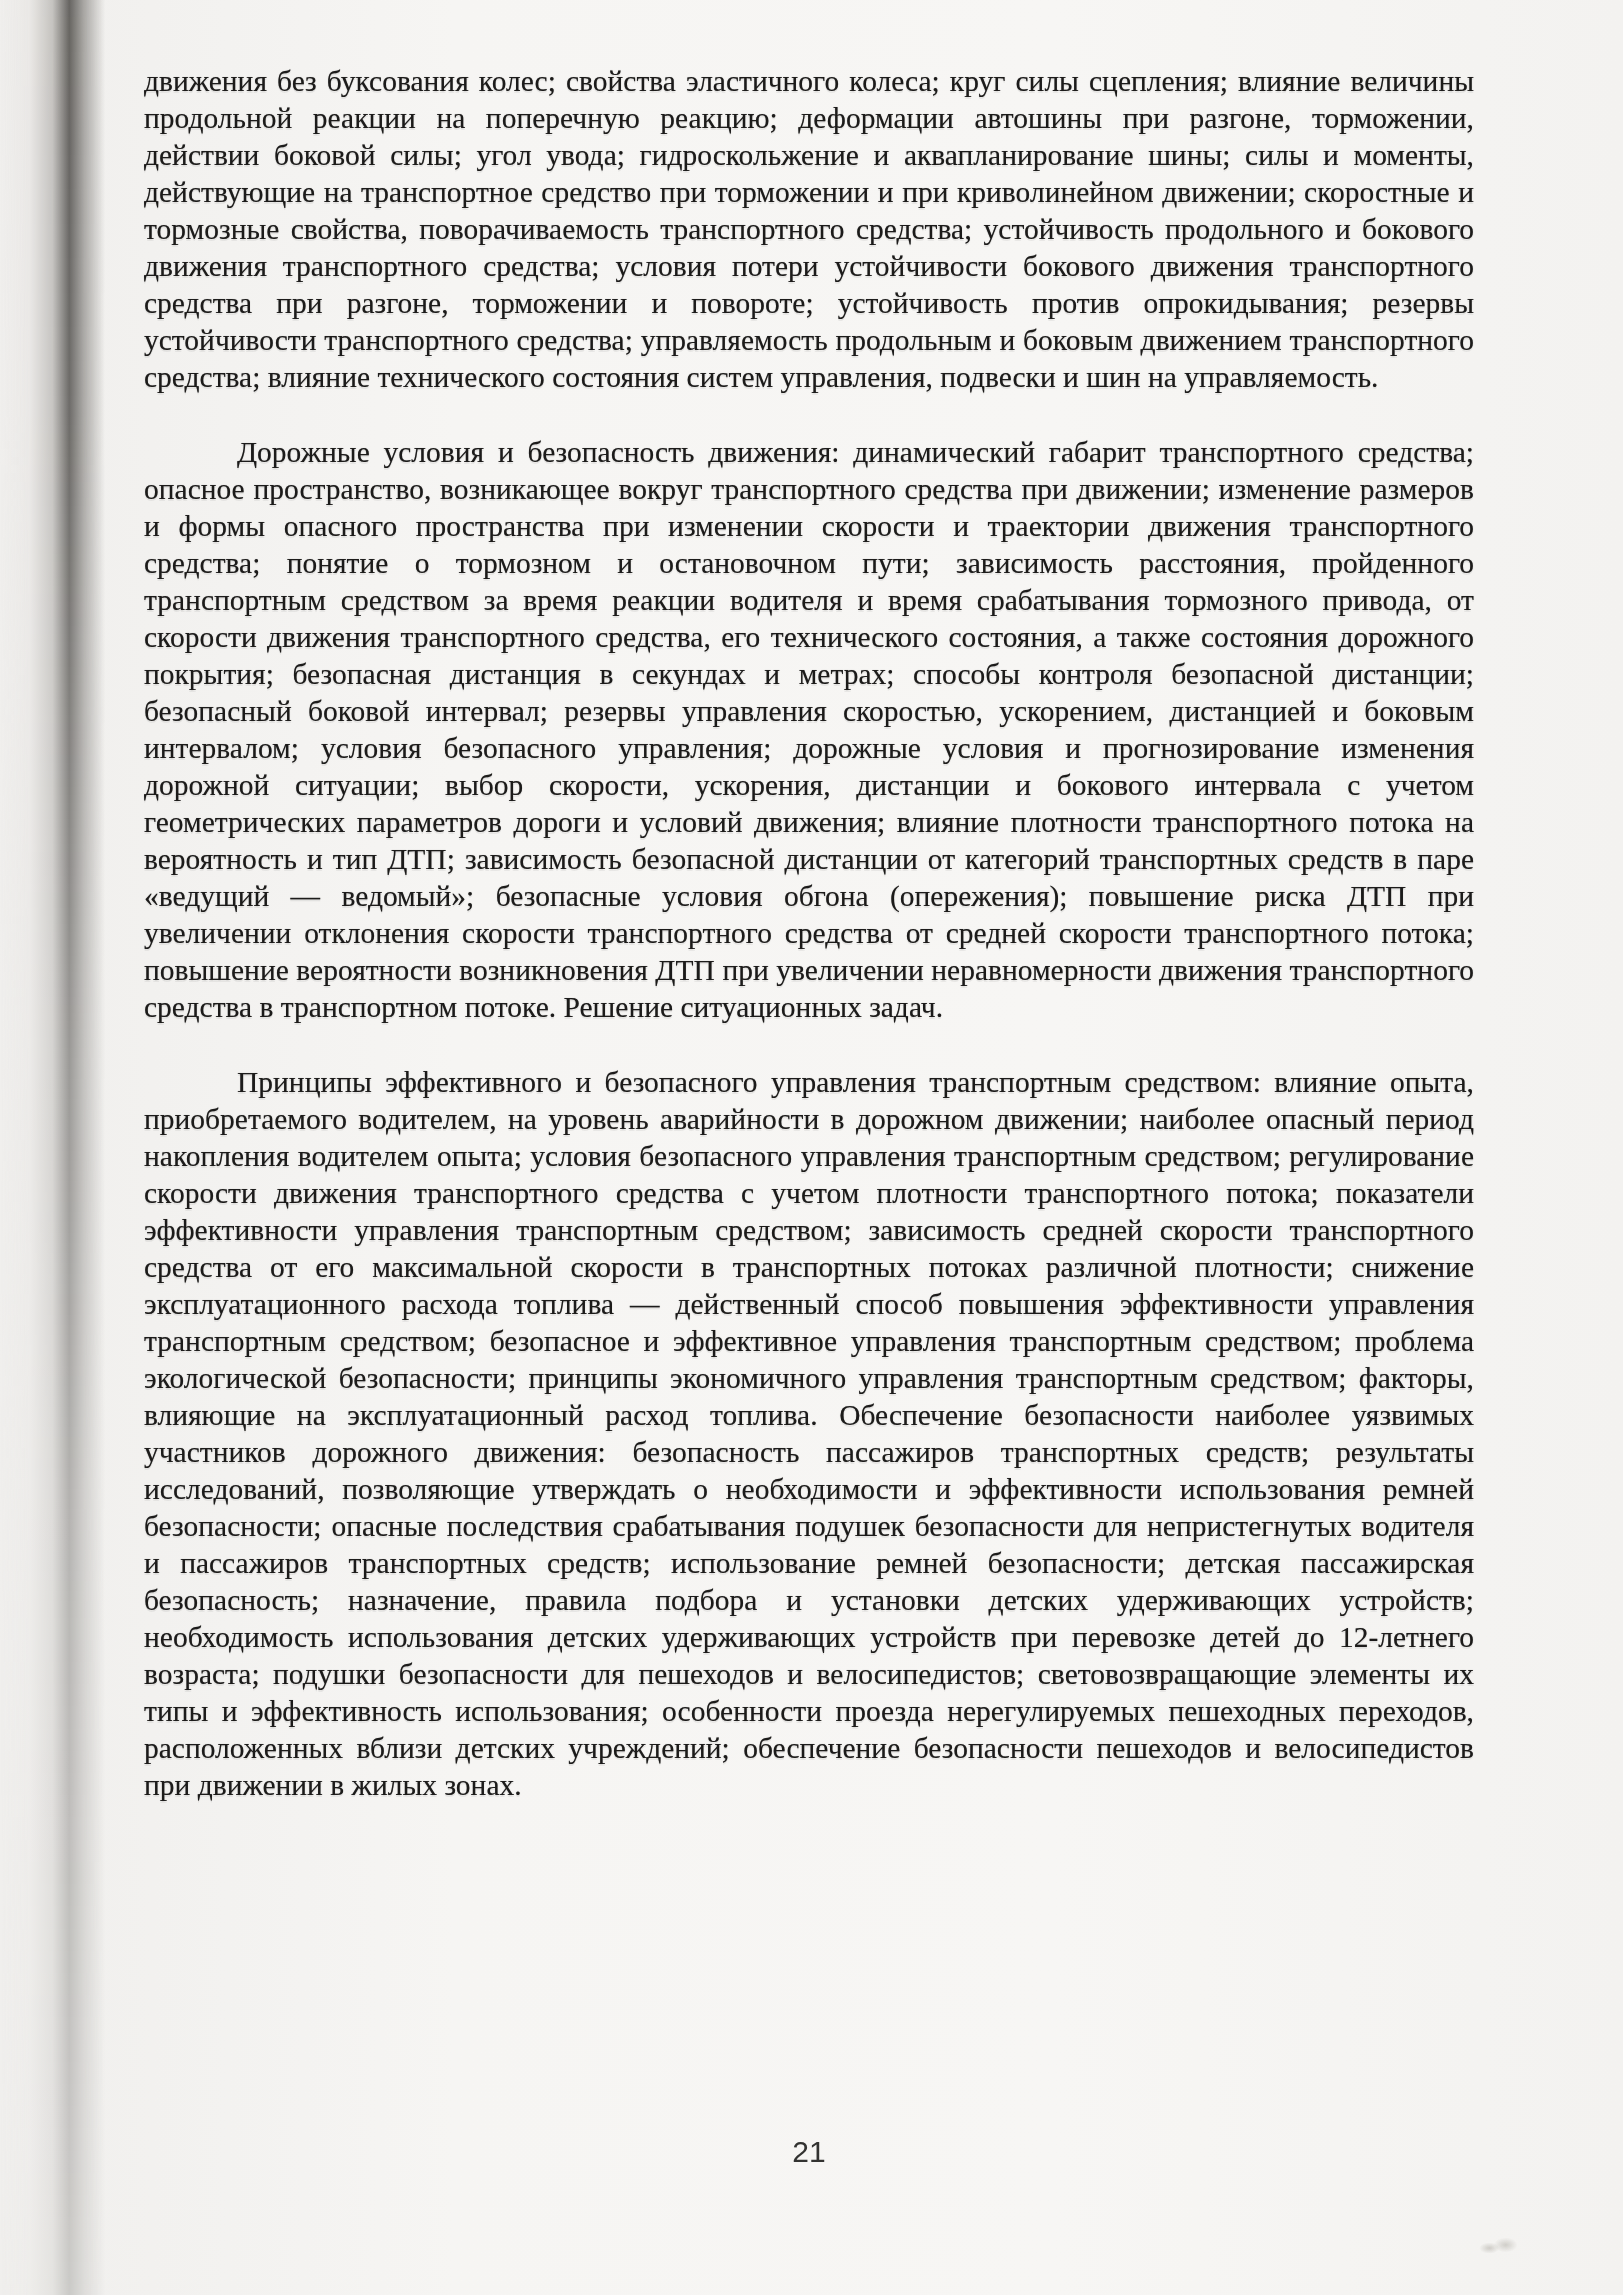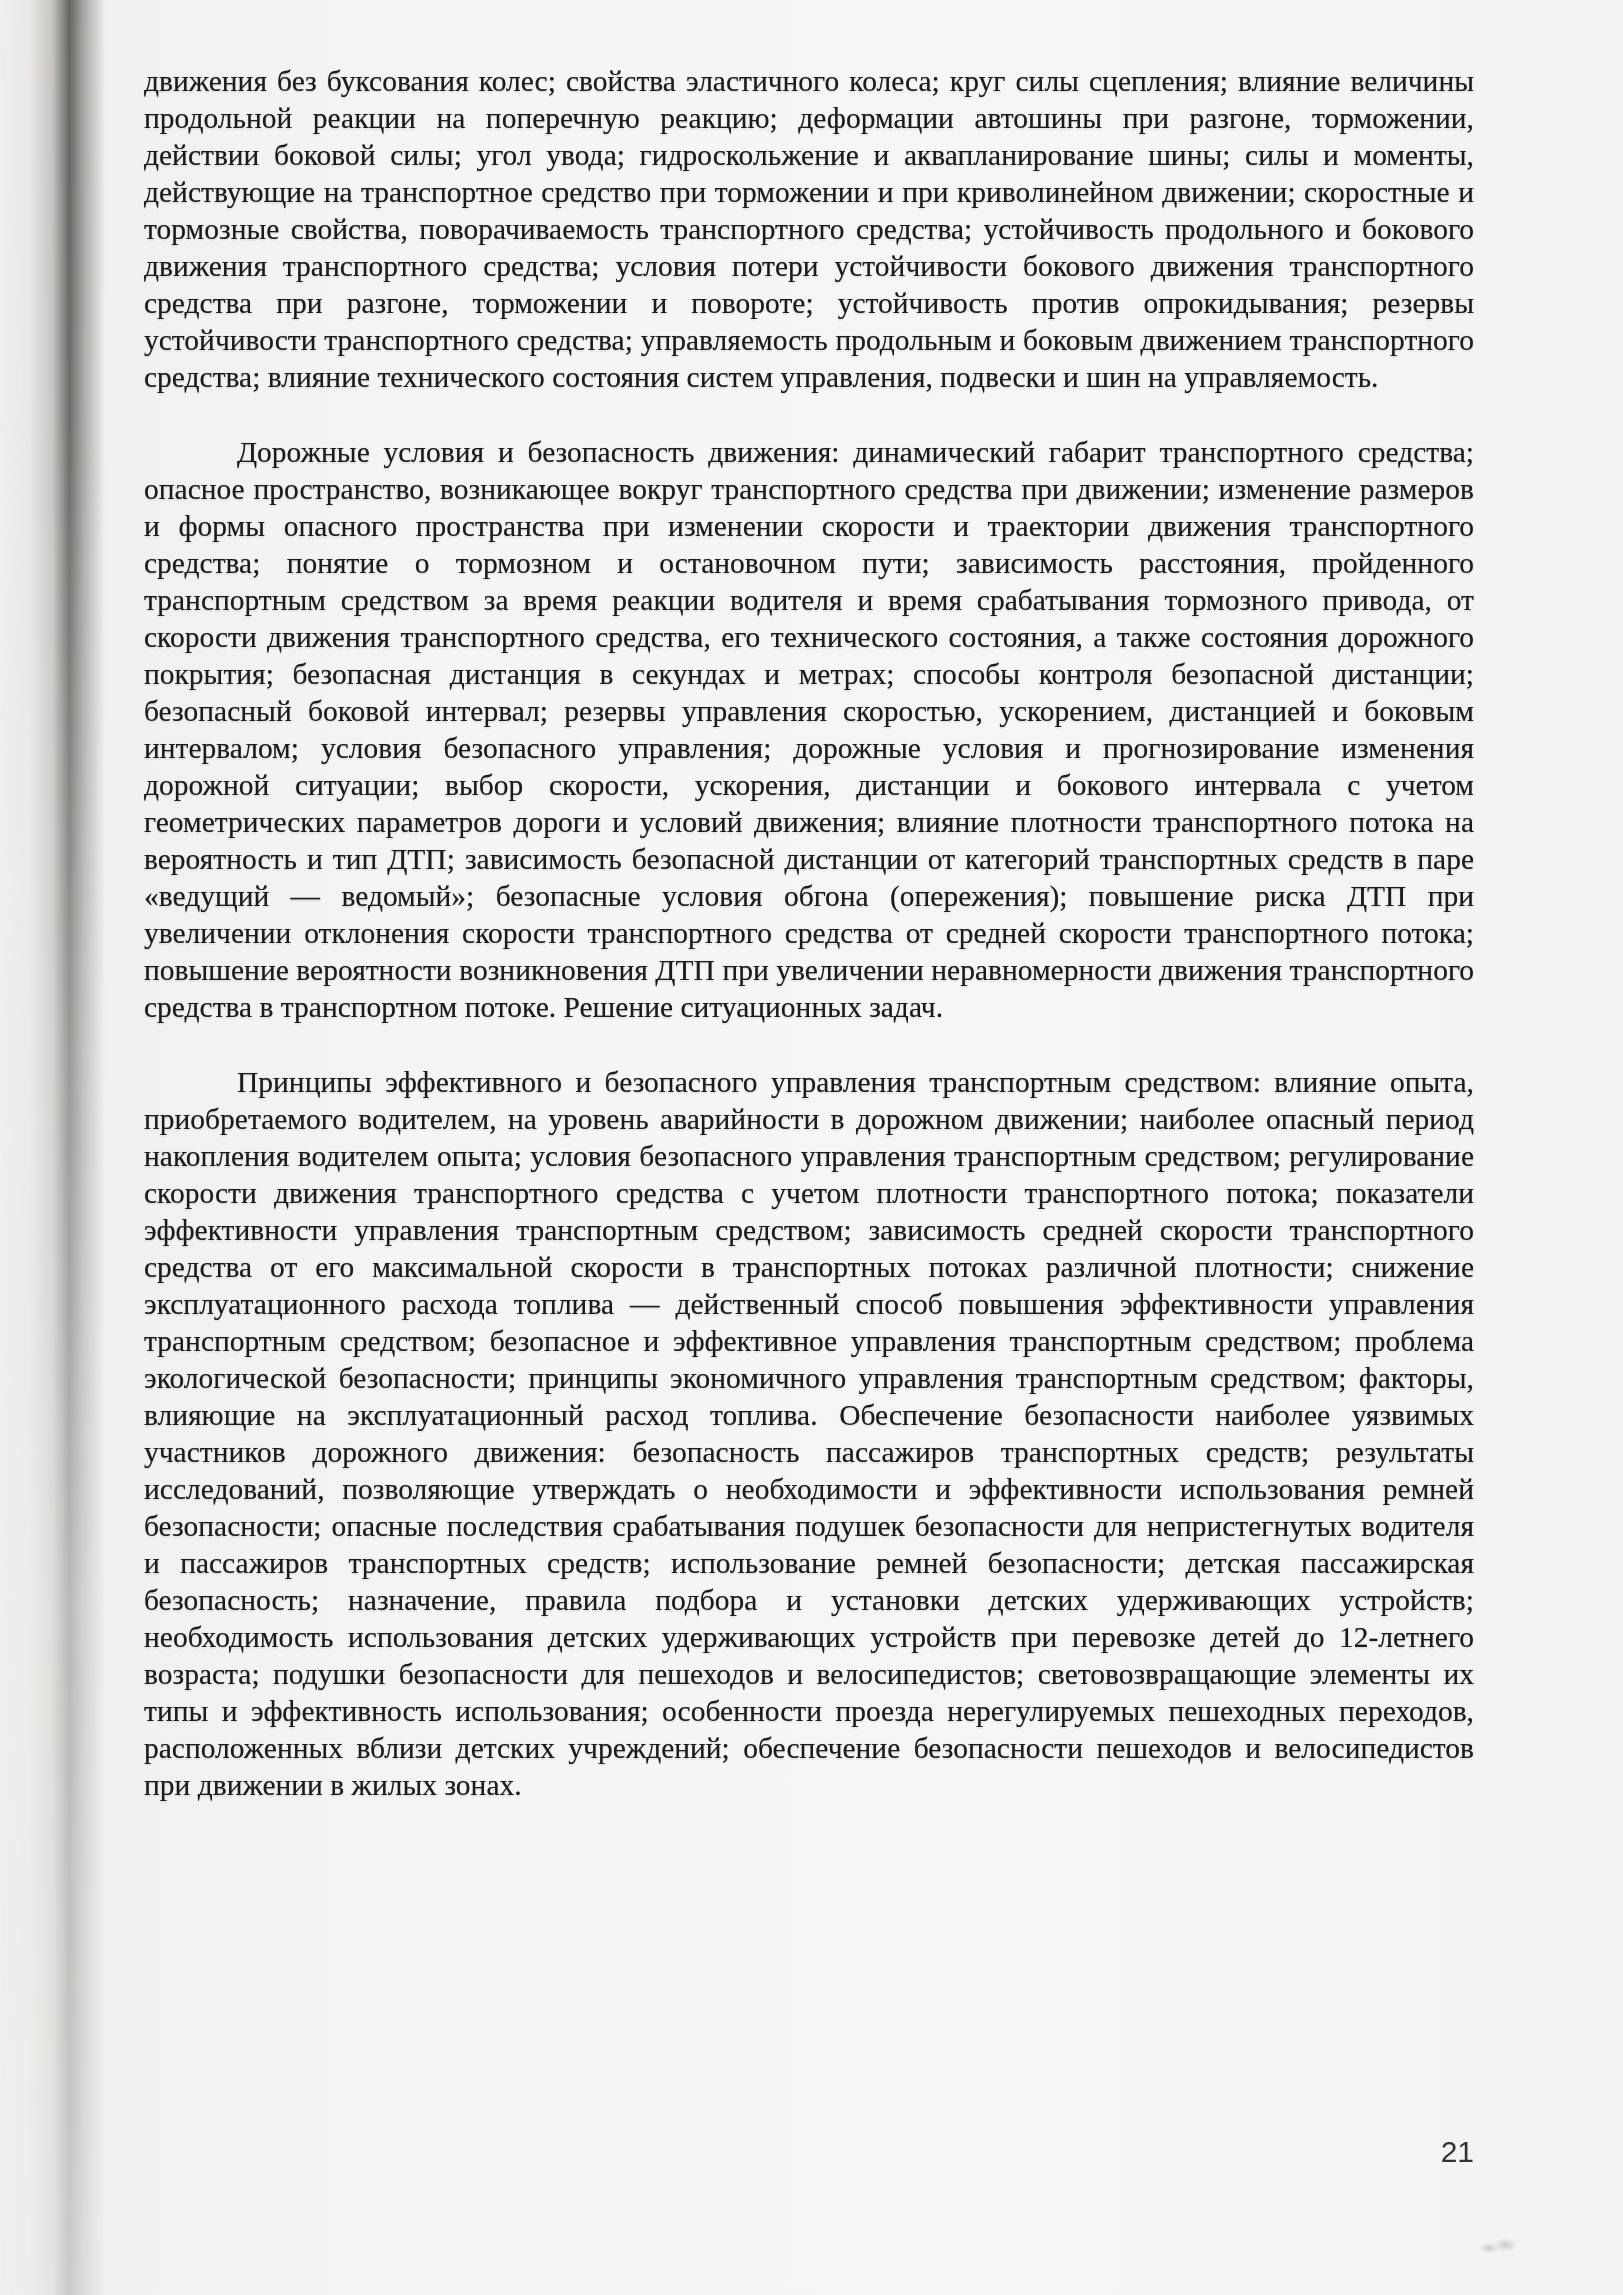--- a/index.html
+++ b/index.html
@@ -54,21 +54,21 @@
   }
   .content p.indent {
     text-indent: 93px;
     margin-top: 38px;
   }
   .page-number {
     position: absolute;
     left: 144px;
     top: 2135px;
     width: 1330px;
-    text-align: right;
+    text-align: center;
     font-family: "Liberation Sans", "DejaVu Sans", sans-serif;
     font-size: 30px;
     color: #333331;
   }
   .smudge {
     position: absolute;
     left: 1474px;
     top: 2231px;
     width: 51px;
     height: 31px;

